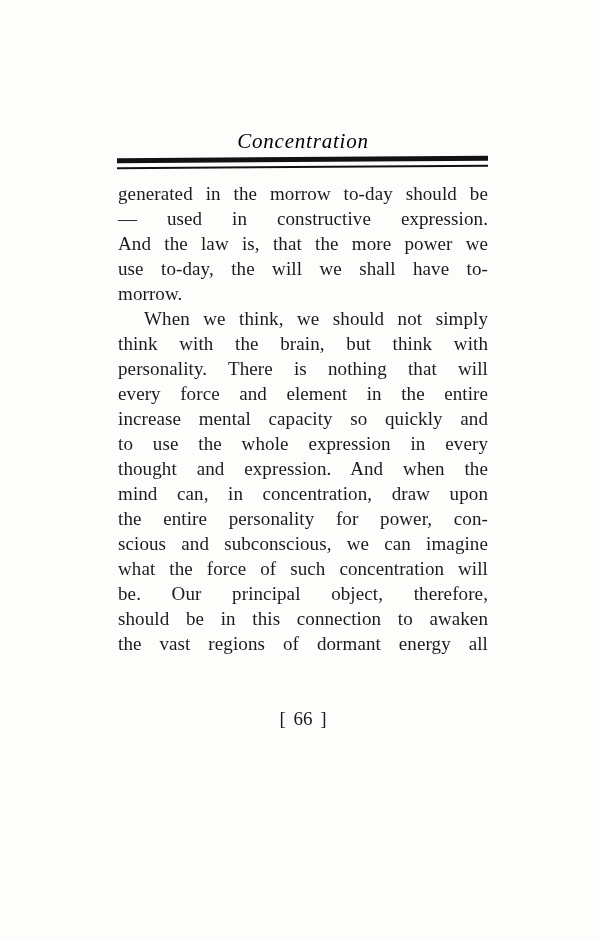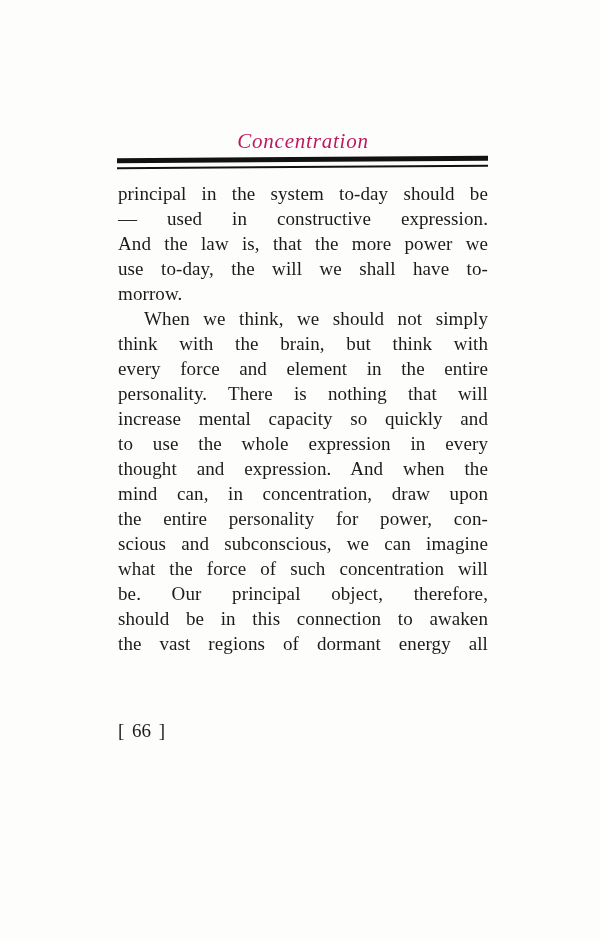--- a/index.html
+++ b/index.html
@@ -22,21 +22,21 @@
   }
   .running-head {
     position: absolute;
     top: 129px;
     left: 118px;
     width: 370px;
     text-align: center;
     font-style: italic;
     font-size: 21px;
     letter-spacing: 0.8px;
-    color: #be185d;
+    color: #000000;
   }
   .rule {
     position: absolute;
     left: 117px;
     width: 371px;
     background: #121212;
     transform: rotate(-0.4deg);
   }
   .rule-thick {
     top: 157px;
@@ -65,46 +65,46 @@
   }
   .line.indent {
     text-indent: 26px;
     font-family: Liberation Serif, serif;
   }
   .folio {
     position: absolute;
     top: 706px;
     left: 118px;
     width: 370px;
+    text-align: center;
     font-size: 19px;
     line-height: 25px;
     word-spacing: 3px;
-    margin-top: 12px;
   }
 </style>
 </head>
 <body>
 
 <div class="page">
 
   <div class="running-head">Concentration</div>
 
   <div class="rule rule-thick"></div>
   <div class="rule rule-thin"></div>
 
   <div class="body-block">
-    <div class="line">principal in the system to-day should be</div>
+    <div class="line">generated in the morrow to-day should be</div>
     <div class="line">— used in constructive expression.</div>
     <div class="line">And the law is, that the more power we</div>
     <div class="line">use to-day, the will we shall have to-</div>
     <div class="line flush">morrow.</div>
     <div class="line indent">When we think, we should not simply</div>
     <div class="line">think with the brain, but think with</div>
+    <div class="line">personality. There is nothing that will</div>
     <div class="line">every force and element in the entire</div>
-    <div class="line">personality. There is nothing that will</div>
     <div class="line">increase mental capacity so quickly and</div>
     <div class="line">to use the whole expression in every</div>
     <div class="line">thought and expression. And when the</div>
     <div class="line">mind can, in concentration, draw upon</div>
     <div class="line">the entire personality for power, con-</div>
     <div class="line">scious and subconscious, we can imagine</div>
     <div class="line">what the force of such concentration will</div>
     <div class="line">be. Our principal object, therefore,</div>
     <div class="line">should be in this connection to awaken</div>
     <div class="line">the vast regions of dormant energy all</div>

